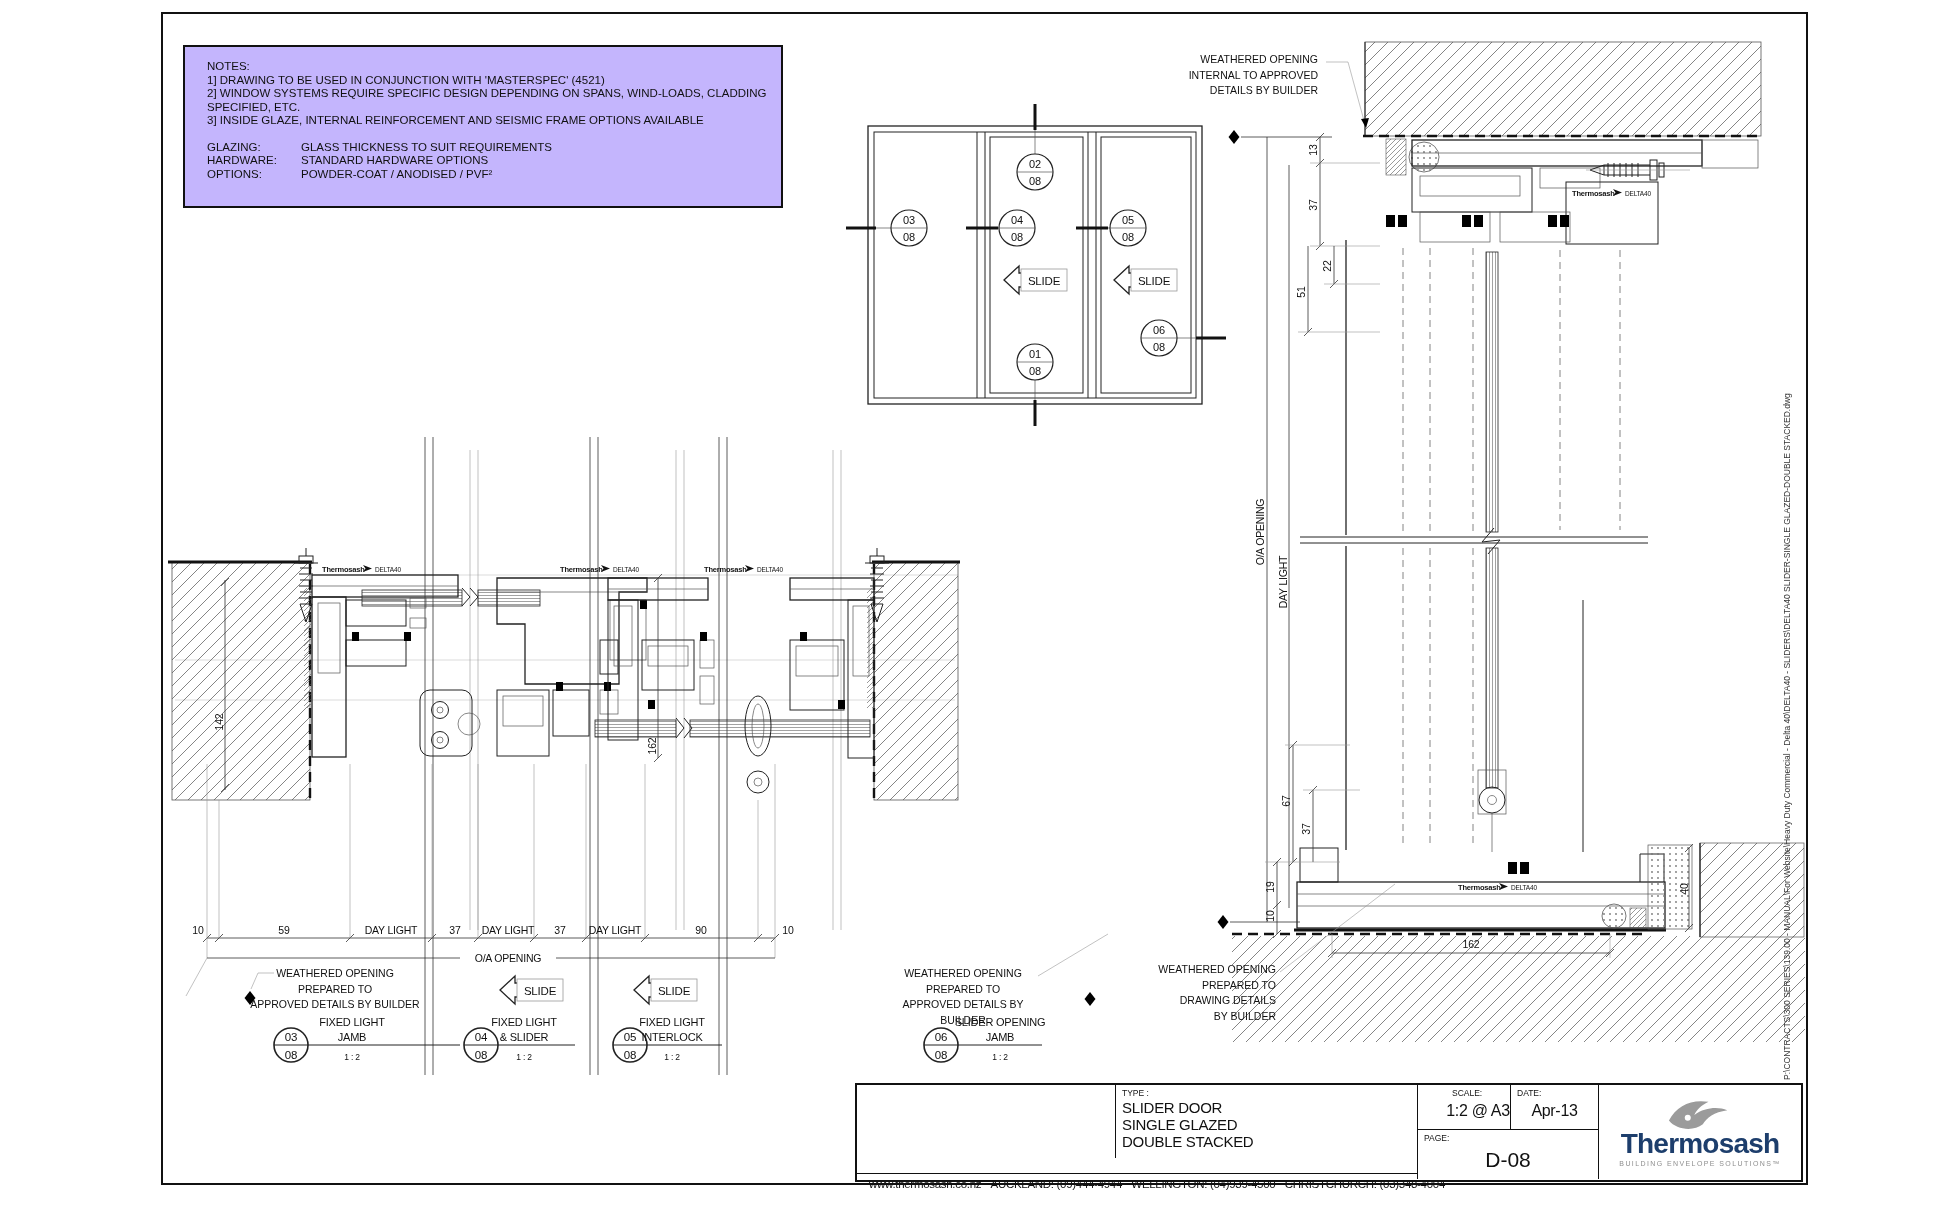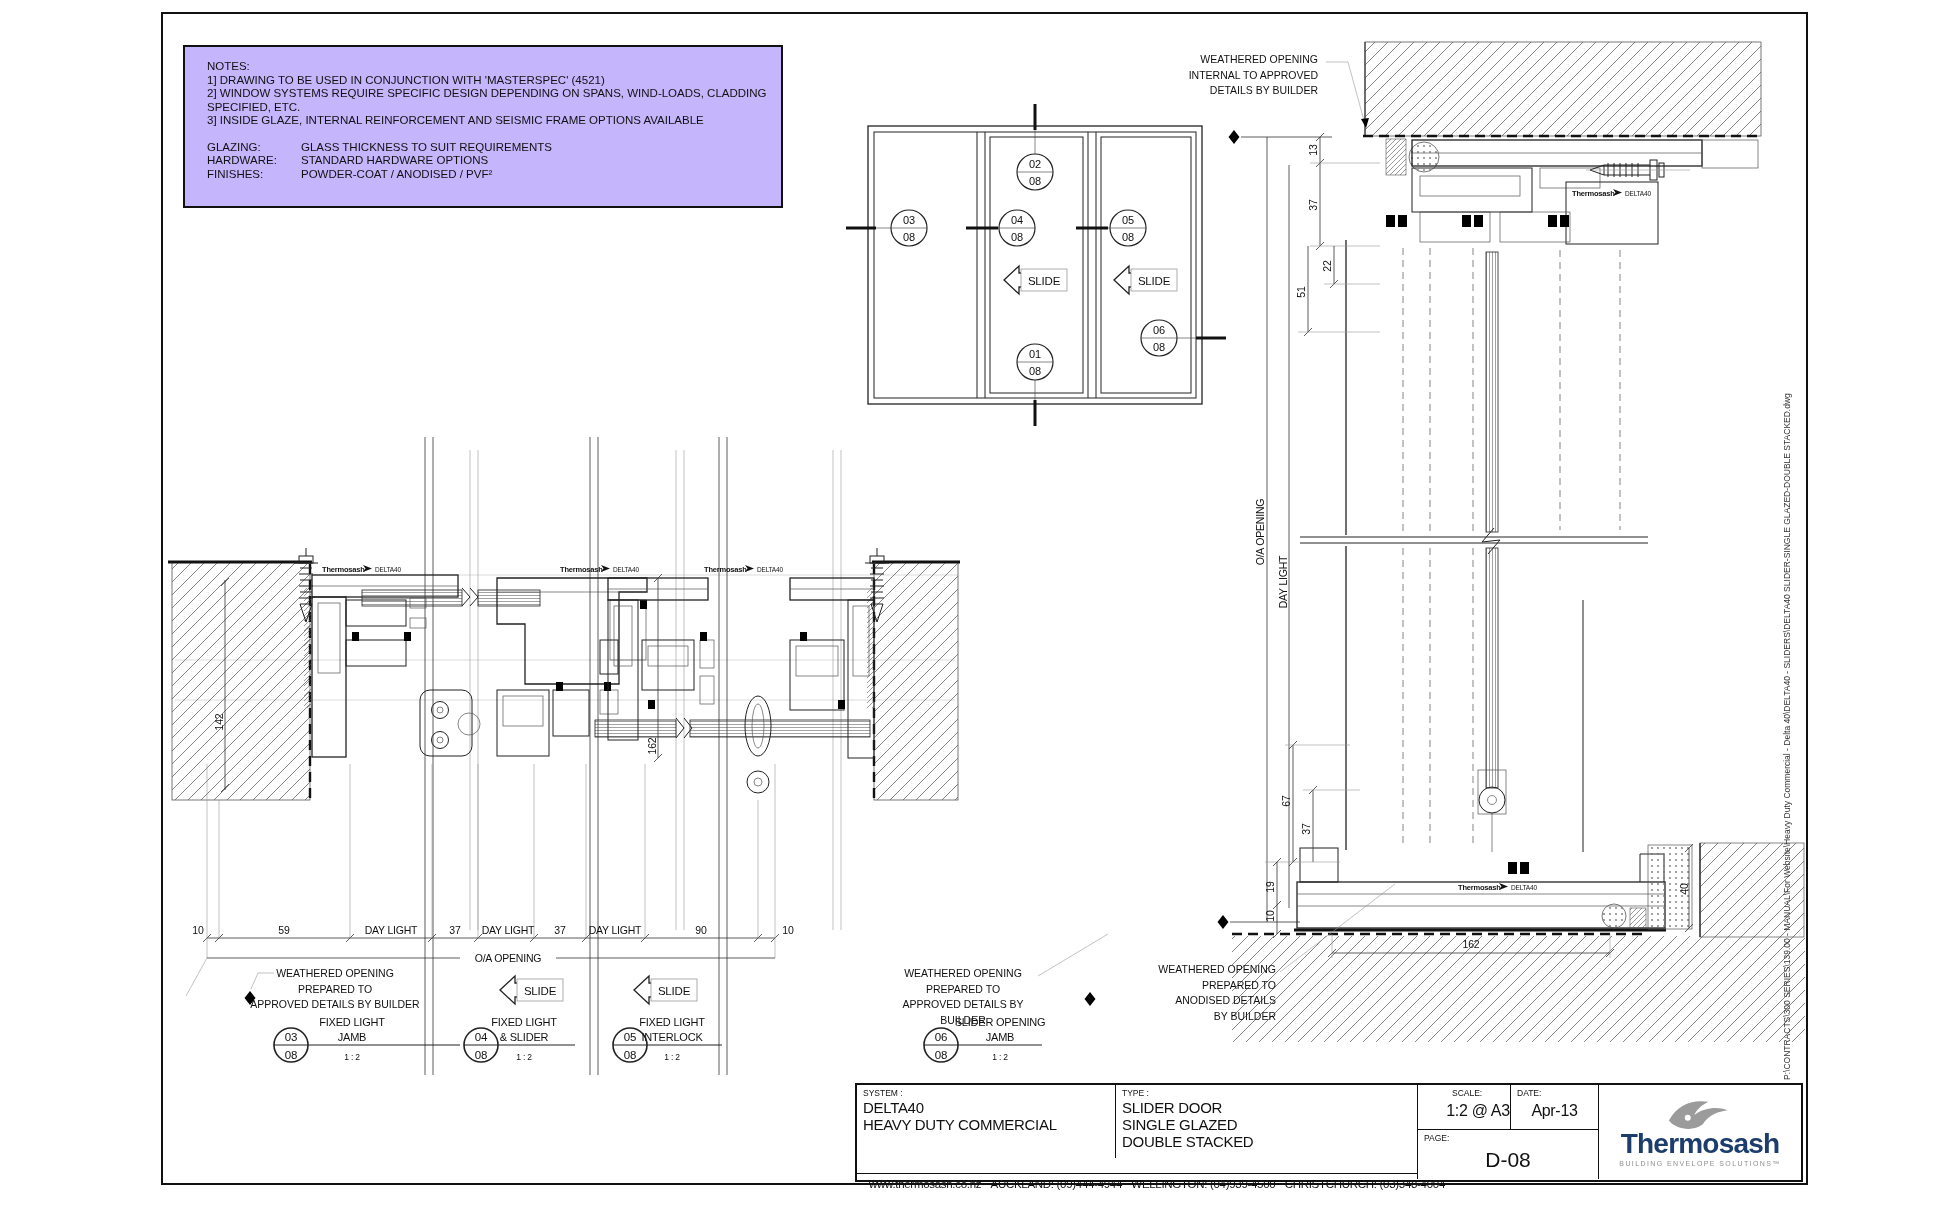--- a/index.html
+++ b/index.html
@@ -541,55 +541,48 @@
     <div class="nb-gap"></div>
     <div class="spec">
         <span class="sl">GLAZING:</span>
         <span>GLASS THICKNESS TO SUIT REQUIREMENTS</span>
       </div>
     <div class="spec">
         <span class="sl">HARDWARE:</span>
         <span>STANDARD HARDWARE OPTIONS</span>
       </div>
     <div class="spec">
-        <span class="sl">FINISHES:</span>
+        <span class="sl">OPTIONS:</span>
         <span>POWDER-COAT / ANODISED / PVF²</span>
       </div>
   </div>
 
   <div class="wnote" style="left:250px;top:966px;width:170px;text-align:center;">
     <div>WEATHERED OPENING PREPARED TO</div>
     <div>APPROVED DETAILS BY BUILDER</div>
   </div>
   <div class="wnote" style="left:888px;top:966px;width:150px;text-align:center;">
     <div>WEATHERED OPENING PREPARED TO</div>
     <div>APPROVED DETAILS BY BUILDER</div>
   </div>
   <div class="wnote" style="left:1180px;top:52px;width:138px;text-align:right;">
     <div>WEATHERED OPENING</div>
     <div>INTERNAL TO APPROVED</div>
     <div>DETAILS BY BUILDER</div>
   </div>
   <div class="wnote" style="left:1150px;top:962px;width:126px;text-align:right;">
     <div>WEATHERED OPENING</div>
     <div>PREPARED TO</div>
-    <div>ANODISED DETAILS</div>
+    <div>DRAWING DETAILS</div>
     <div>BY BUILDER</div>
   </div>
 
   <div class="filepath">P:\CONTRACTS\300 SERIES\139.00 - MANUAL\For Website\Heavy Duty Commercial - Delta 40\DELTA40 - SLIDERS\DELTA40 SLIDER-SINGLE GLAZED-DOUBLE STACKED.dwg</div>
 
   <div class="tb">
-    <div class="cell c-system">
-      <div class="tb-label">SYSTEM :</div>
-      <div class="tb-lines">
-        <div>DELTA40</div>
-        <div>HEAVY DUTY COMMERCIAL</div>
-      </div>
-    </div>
     <div class="cell c-type">
       <div class="tb-label">TYPE :</div>
       <div class="tb-lines">
         <div>SLIDER DOOR</div>
         <div>SINGLE GLAZED</div>
         <div>DOUBLE STACKED</div>
       </div>
     </div>
     <div class="cell c-scale">
       <div class="tb-label">SCALE:</div>

